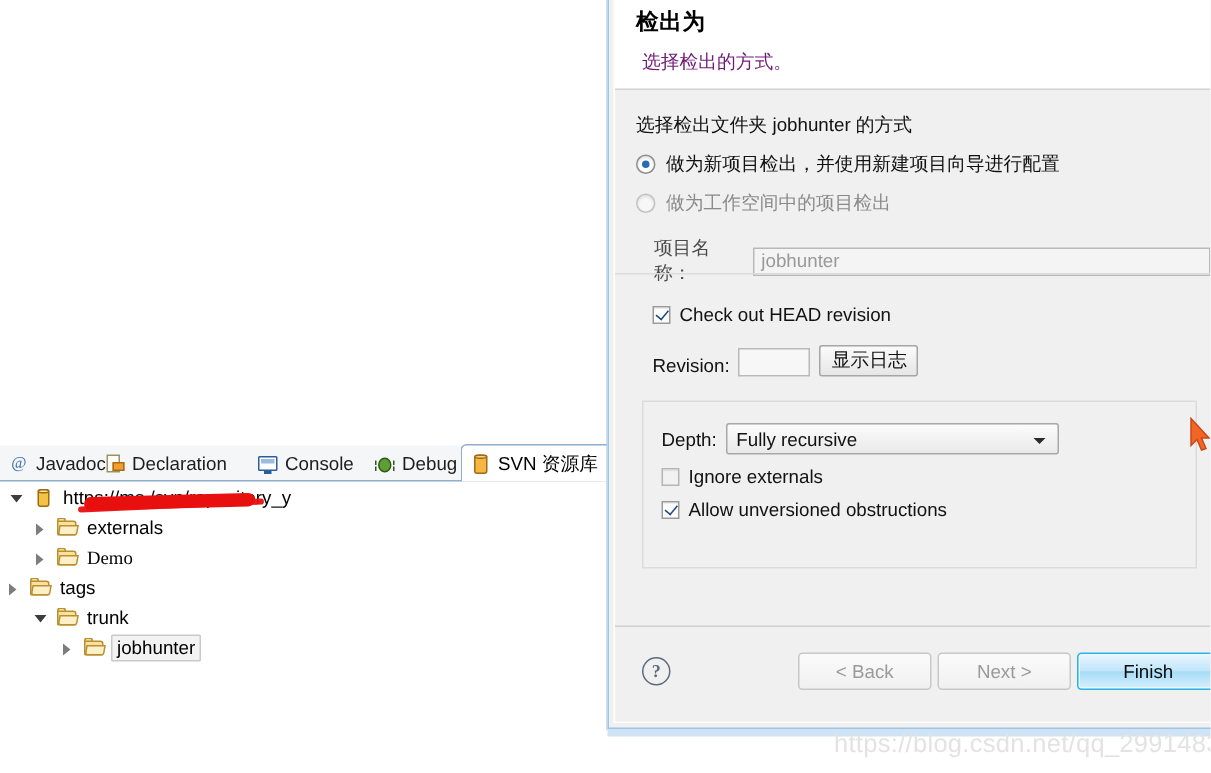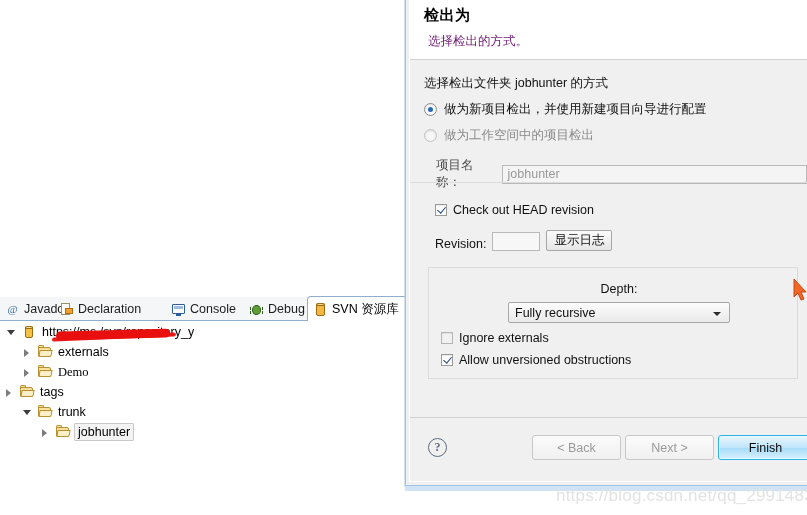--- a/index.html
+++ b/index.html
@@ -193,21 +193,21 @@
   .btn {
     font-size:12.5px; color:#111; background: linear-gradient(#fbfbfb,#e6e6e6);
     border:1px solid #a6a6a6; border-radius:2px;
     padding: 2px 7px; line-height:15px; white-space:nowrap;
   }
 
   #grp-depth {
     position:absolute; left:18px; top:206px; width: 370px; height: 112px;
     border:1px solid #dbdbdb; background:#f0f0f0;
   }
-  #depth-row { display:flex; align-items:center; gap:6px; padding: 14px 0 0 12px; flex-direction: column; }
+  #depth-row { display:flex; align-items:center; gap:6px; padding: 14px 0 0 12px; }
   #depth-row .lbl { font-size:12.5px; color:#111; }
   .combo {
     width: 222px; height: 21px; display:flex; align-items:center;
     background: linear-gradient(#fcfcfc,#e9e9e9);
     border:1px solid #a8a8a8; border-radius:2px;
     font-size:12.5px; color:#111; padding-left:6px; position:relative;
   }
   .combo .caret {
     position:absolute; right:8px; top:9px; width:0; height:0;
     border-left:4px solid transparent; border-right:4px solid transparent;
@@ -262,21 +262,21 @@
 
   <div id="eclipse-panel">
 
     <div id="view-tabbar">
 
       <div class="tab" style="left:0px;width:78px;">
         <span class="tab-icon ic-javadoc">@</span>
         <span>Javadoc</span>
       </div>
 
-      <div class="tab" style="left:54px;width:97px;">
+      <div class="tab" style="left:64px;width:97px;">
         <span class="tab-icon">
           <span class="ic-decl-page"></span>
             <span class="ic-decl-arrow"></span>
         </span>
         <span>Declaration</span>
       </div>
 
       <div class="tab" style="left:166px;width:73px;">
         <span class="tab-icon">
           <span class="ic-console-body"></span>

